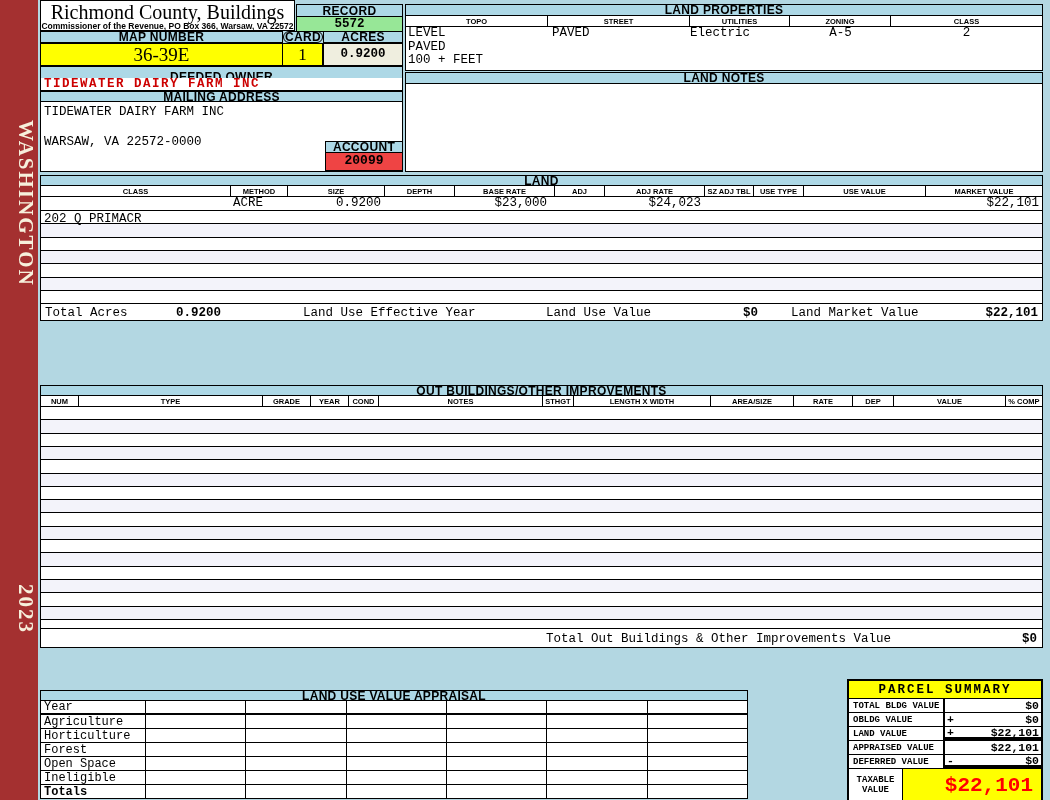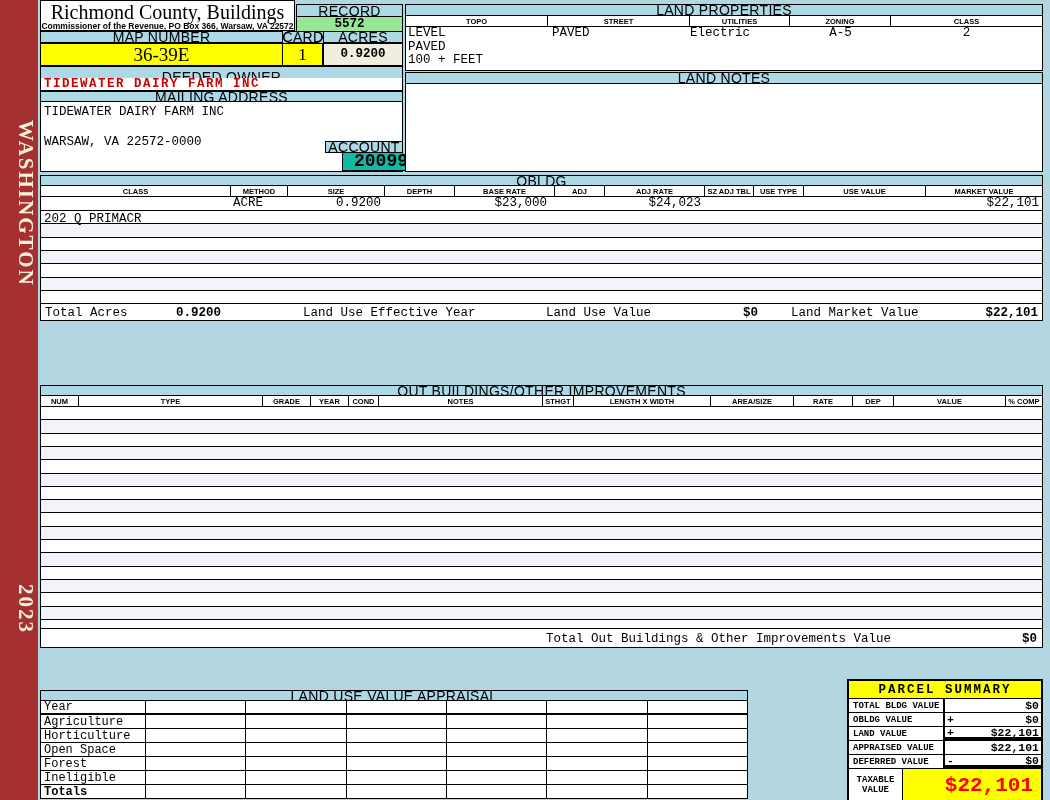--- a/index.html
+++ b/index.html
@@ -10,21 +10,21 @@
 
   
   .sidebar { position:absolute; left:0; top:0; width:38px; height:800px; background:#A43030; }
   .side-text { position:absolute; left:0; width:38px; text-align:center;
     writing-mode:vertical-rl; font-family:"Liberation Serif","DejaVu Serif",serif;
     font-weight:bold; font-size:21px; color:#F7F0DC; letter-spacing:2px; }
   .side-county { top:120px; }
   .side-year { top:584px; }
 
   .bar { background:#ADD8E6; border:1px solid #000; display:flex; align-items:center;
-    justify-content:center; font-size:14px; font-weight:normal; letter-spacing:.3px; color:#000; }
+    justify-content:center; font-size:12px; font-weight:bold; letter-spacing:.3px; color:#000; }
   .whitebox { background:#fff; border:1px solid #000; }
   .mono { font-family:"Liberation Mono","DejaVu Sans Mono",monospace; font-size:12.5px; color:#000; }
   .b { font-weight:bold; }
   .serif { font-family:"Liberation Serif","DejaVu Serif",serif; }
 
   .hrow { display:flex; background:#fff; border:1px solid #000; border-top:none; }
   .hcell { border-right:1px solid #000; font-size:7.5px; font-weight:bold; text-align:center;
     display:flex; align-items:center; justify-content:center; overflow:hidden; white-space:nowrap; }
   .hcell:last-child { border-right:none; flex:1; }
 
@@ -93,21 +93,21 @@
   <div class="abs bar" style="left:40px;top:66px;width:363px;height:22px;">DEEDED OWNER</div>
   <div class="abs mono b" style="left:40px;top:78px;width:363px;height:13px;background:#fff;border:1px solid #000;border-top:none;color:#CC0000;letter-spacing:1.5px;padding-left:3px;line-height:12px;">TIDEWATER DAIRY FARM INC</div>
 
   <div class="abs bar" style="left:40px;top:91px;width:363px;height:11px;">MAILING ADDRESS</div>
   <div class="abs whitebox" style="left:40px;top:102px;width:363px;height:70px;border-top:none;">
     <div class="mono" style="padding:3px 0 0 3px;line-height:15px;">TIDEWATER DAIRY FARM INC</div>
     <div class="mono" style="padding-left:3px;line-height:15px;height:15px;"></div>
     <div class="mono" style="padding-left:3px;line-height:15px;">WARSAW, VA 22572-0000</div>
   </div>
   <div class="abs bar" style="left:325px;top:141px;width:78px;height:12px;">ACCOUNT</div>
-  <div class="abs mono b" style="left:325px;top:153px;width:78px;height:18px;background:#14b8a6;border:1px solid #000;border-top:none;text-align:center;line-height:16px;font-size:18px;margin-left:17px;">20099</div>
+  <div class="abs mono b" style="left:325px;top:153px;width:78px;height:18px;background:#ef4444;border:1px solid #000;border-top:none;text-align:center;line-height:16px;font-size:13px;">20099</div>
 
   <div class="abs" style="left:405px;top:4px;width:638px;">
     <div class="bar" style="height:12px;">LAND PROPERTIES</div>
     <div class="hrow" style="height:11px;">
       <div class="hcell" style="width:142px;">TOPO</div>
       <div class="hcell" style="width:142px;">STREET</div>
       <div class="hcell" style="width:100px;">UTILITIES</div>
       <div class="hcell" style="width:101px;">ZONING</div>
       <div class="hcell">CLASS</div>
     </div>
@@ -123,21 +123,21 @@
       <div class="abs mono" style="left:485px;top:0;width:151px;text-align:center;line-height:13.5px;">2</div>
     </div>
   </div>
 
   <div class="abs" style="left:405px;top:72px;width:638px;">
     <div class="bar" style="height:12px;">LAND NOTES</div>
     <div style="height:88px;background:#fff;border:1px solid #000;border-top:none;"></div>
   </div>
 
   <div class="abs" style="left:40px;top:175px;width:1003px;">
-    <div class="bar" style="height:11px;">OBLDG</div>
+    <div class="bar" style="height:11px;">LAND</div>
     <div class="hrow" style="height:11px;">
       <div class="hcell" style="width:190px;">CLASS</div>
       <div class="hcell" style="width:57px;">METHOD</div>
       <div class="hcell" style="width:97px;">SIZE</div>
       <div class="hcell" style="width:70px;">DEPTH</div>
       <div class="hcell" style="width:100px;">BASE RATE</div>
       <div class="hcell" style="width:50px;">ADJ</div>
       <div class="hcell" style="width:100px;">ADJ RATE</div>
       <div class="hcell" style="width:49px;">SZ ADJ TBL</div>
       <div class="hcell" style="width:50px;">USE TYPE</div>
@@ -212,30 +212,30 @@
       <div class="ap-row">
         <div class="ap-label">Horticulture</div>
         <div class="ap-cell"></div>
           <div class="ap-cell"></div>
           <div class="ap-cell"></div>
           <div class="ap-cell"></div>
           <div class="ap-cell"></div>
           <div class="ap-cell"></div>
       </div>
       <div class="ap-row">
+        <div class="ap-label">Forest</div>
+        <div class="ap-cell"></div>
+          <div class="ap-cell"></div>
+          <div class="ap-cell"></div>
+          <div class="ap-cell"></div>
+          <div class="ap-cell"></div>
+          <div class="ap-cell"></div>
+      </div>
+      <div class="ap-row">
         <div class="ap-label">Open Space</div>
-        <div class="ap-cell"></div>
-          <div class="ap-cell"></div>
-          <div class="ap-cell"></div>
-          <div class="ap-cell"></div>
-          <div class="ap-cell"></div>
-          <div class="ap-cell"></div>
-      </div>
-      <div class="ap-row">
-        <div class="ap-label">Forest</div>
         <div class="ap-cell"></div>
           <div class="ap-cell"></div>
           <div class="ap-cell"></div>
           <div class="ap-cell"></div>
           <div class="ap-cell"></div>
           <div class="ap-cell"></div>
       </div>
       <div class="ap-row">
         <div class="ap-label">Ineligible</div>
         <div class="ap-cell"></div>

